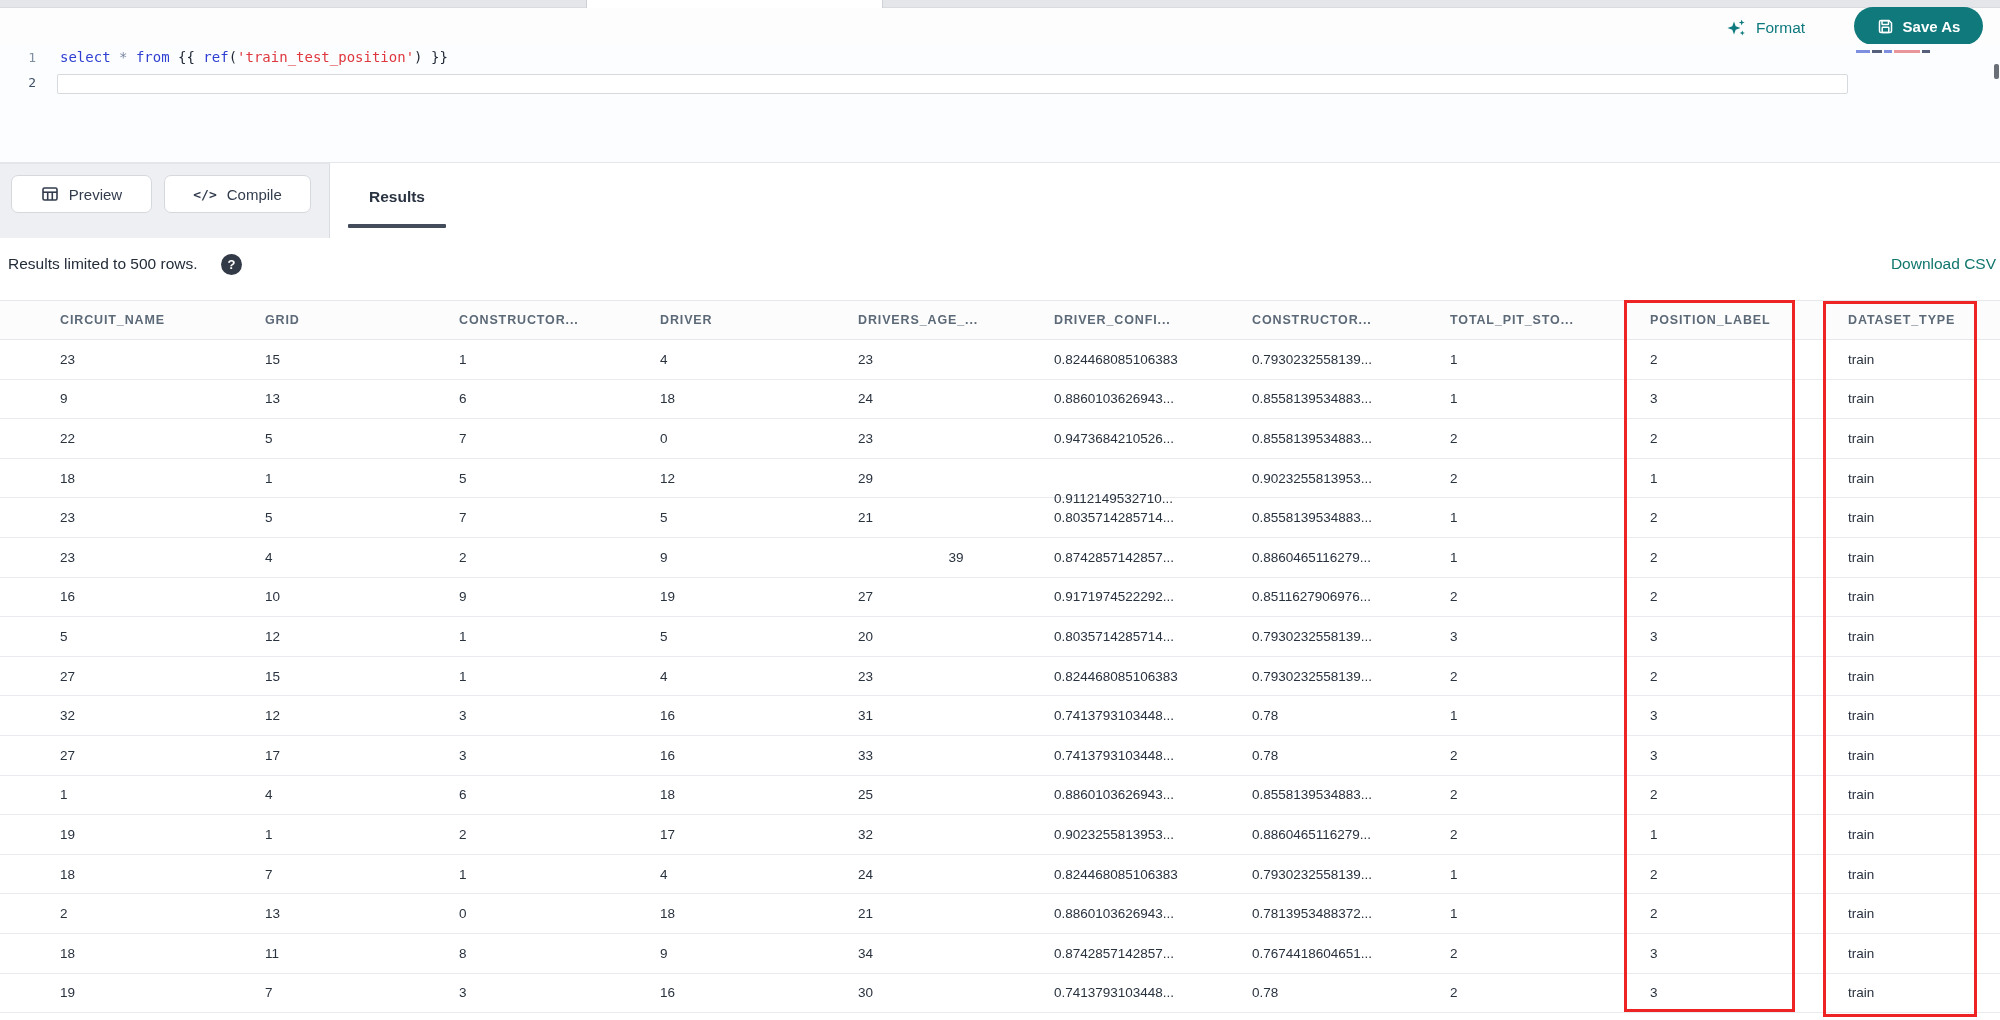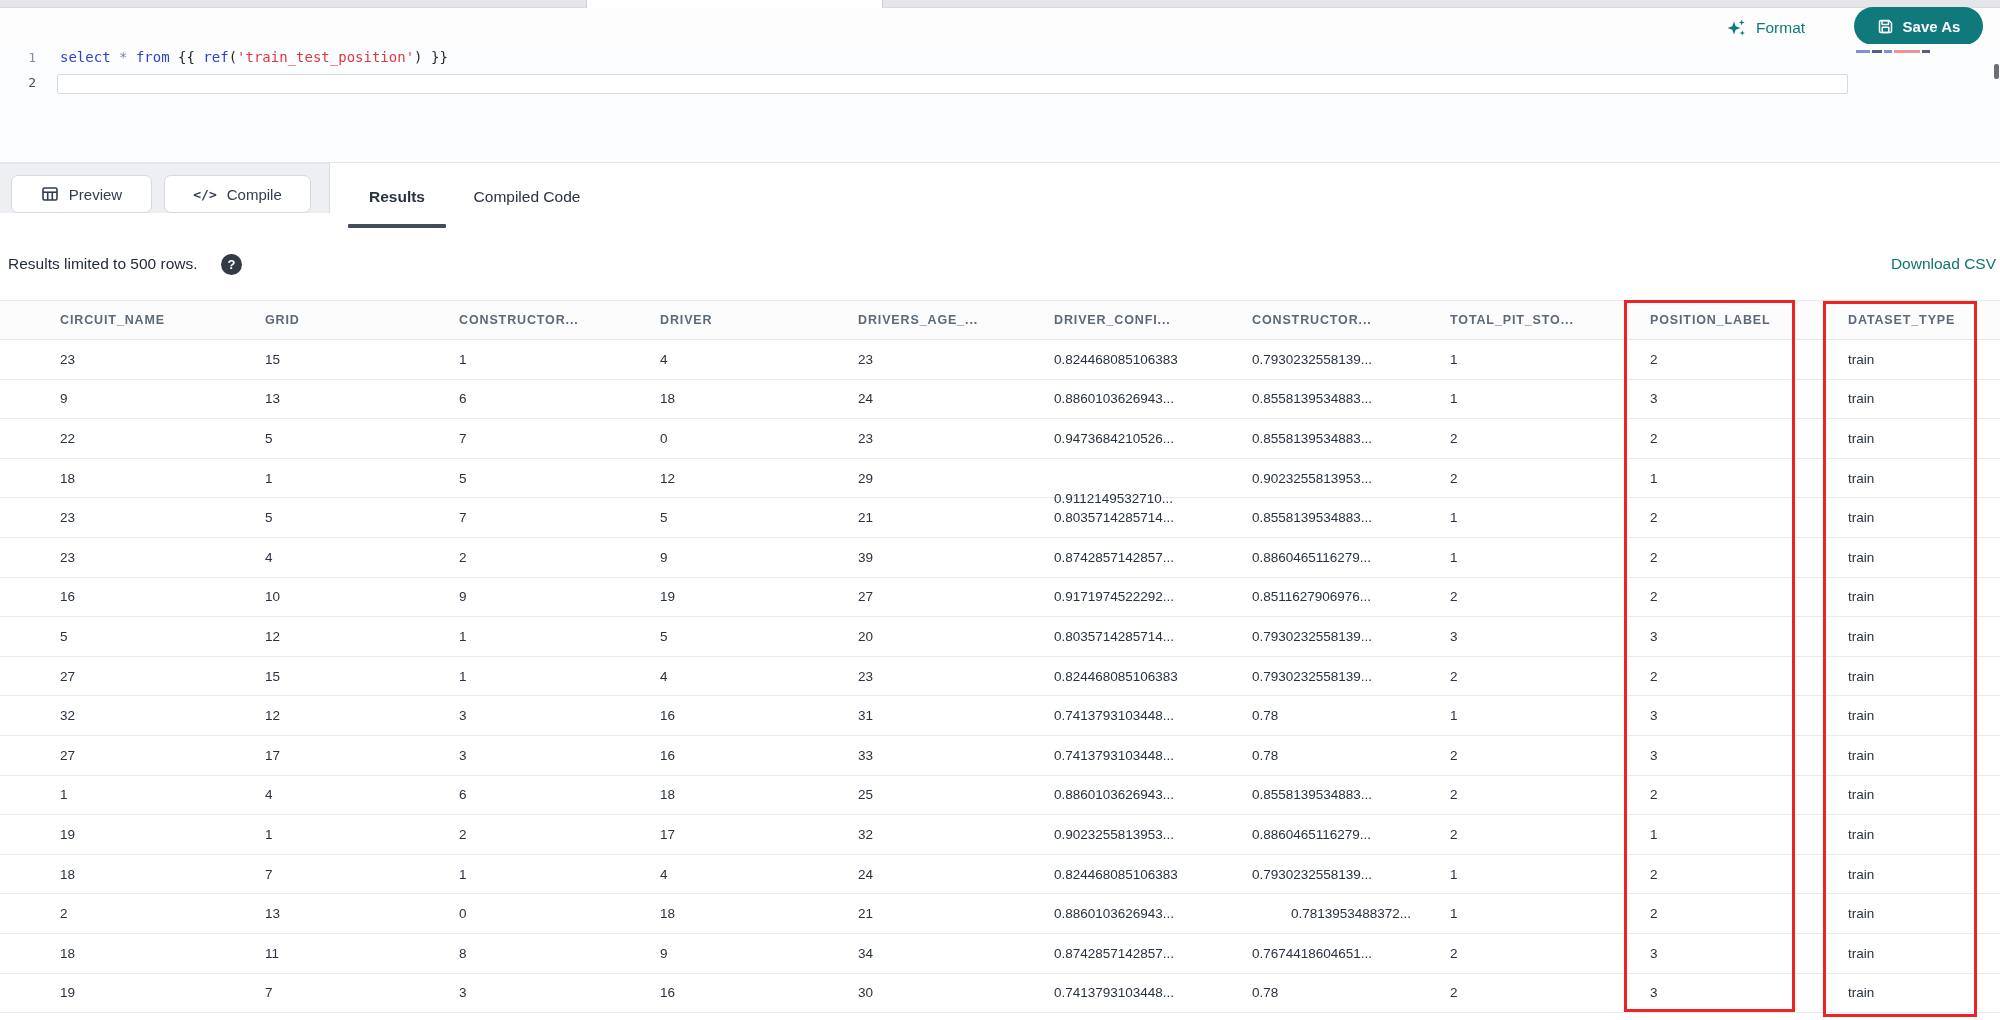--- a/index.html
+++ b/index.html
@@ -30,21 +30,21 @@
   .tk-brace { color:#1f2736; }
   .tk-function { color:#2e3fd2; }
   .tk-string { color:#de383e; }
   .tk-plain { color:#1f2736; }
   .active-line-box { position:absolute; left:57px; top:30px; width:1791px; height:20px; background:#ffffff; border:1px solid #d6dade; border-radius:2px; }
   .minimap { position:absolute; left:1856px; top:4px; width:140px; height:14px; }
   .mm-line { position:absolute; top:2px; height:3px; }
   .scroll-thumb { position:absolute; left:1994px; top:20px; width:5px; height:15px; background:#3a3f4a; opacity:.75; border-radius:2px; }
 
   
-  .toolbar-panel { position:absolute; left:0; top:163px; width:330px; height:50px; background:#edeff2; border-right:1px solid #d9dce0; border-top:1px solid #e3e5e8; }
+  .toolbar-panel { position:absolute; left:0; top:163px; width:330px; height:75px; background:#edeff2; border-right:1px solid #d9dce0; border-top:1px solid #e3e5e8; }
   .tool-btn { position:absolute; top:11px; height:38px; background:#ffffff; border:1px solid #d5d9de; border-radius:7px; display:flex; align-items:center; justify-content:center; gap:10px; cursor:pointer; }
   .tool-btn span.lbl { font-size:15px; color:#323c4d; }
   .btn-preview { left:11px; width:141px; }
   .btn-compile { left:164px; width:147px; }
   .compile-glyph { font-family:"DejaVu Sans Mono", monospace; font-size:13px; font-weight:700; color:#323c4d; }
   .tab { position:absolute; top:163px; height:67px; display:flex; align-items:center; justify-content:center; cursor:pointer; }
   .tab .lbl { font-size:15.5px; color:#2a3342; }
   .tab-results { left:348px; width:98px; }
   .tab-results .lbl { font-weight:700; }
   .tab-compiled { left:452px; width:150px; }
@@ -133,23 +133,20 @@
     </div>
     <div class="tool-btn btn-compile">
       <span class="compile-glyph">&lt;/&gt;</span>
       <span class="lbl">Compile</span>
     </div>
   </div>
 
   <div class="tab tab-results">
     <span class="lbl">Results</span>
     <div class="tab-underline"></div>
-  </div>
-  <div class="tab tab-compiled">
-    <span class="lbl">Compiled Code</span>
   </div>
 
   <div class="results-bar">
     <div class="limit-note">Results limited to 500 rows.</div>
     <div class="help-icon">?</div>
     <div class="download-csv">Download CSV</div>
   </div>
 
   <div class="table">
     <div class="thead">
@@ -223,21 +220,21 @@
           <div class="td" style="width: 198px;">0.8558139534883...</div>
           <div class="td" style="width: 200px;">1</div>
           <div class="td" style="width: 198px;">2</div>
           <div class="td" style="width: 152px;">train</div>
         </div>
         <div class="tr">
           <div class="td" style="width: 205px;">23</div>
           <div class="td" style="width: 194px;">4</div>
           <div class="td" style="width: 201px;">2</div>
           <div class="td" style="width: 198px;">9</div>
-          <div class="td" style="width: 196px;">39</div>
+          <div class="td" style="width: 196px; text-align: center;">39</div>
           <div class="td" style="width: 198px;">0.8742857142857...</div>
           <div class="td" style="width: 198px;">0.8860465116279...</div>
           <div class="td" style="width: 200px;">1</div>
           <div class="td" style="width: 198px;">2</div>
           <div class="td" style="width: 152px;">train</div>
         </div>
         <div class="tr">
           <div class="td" style="width: 205px;">16</div>
           <div class="td" style="width: 194px;">10</div>
           <div class="td" style="width: 201px;">9</div>
@@ -333,21 +330,21 @@
           <div class="td" style="width: 198px;">2</div>
           <div class="td" style="width: 152px;">train</div>
         </div>
         <div class="tr">
           <div class="td" style="width: 205px;">2</div>
           <div class="td" style="width: 194px;">13</div>
           <div class="td" style="width: 201px;">0</div>
           <div class="td" style="width: 198px;">18</div>
           <div class="td" style="width: 196px;">21</div>
           <div class="td" style="width: 198px;">0.8860103626943...</div>
-          <div class="td" style="width: 198px; text-align: center;">0.7813953488372...</div>
+          <div class="td" style="width: 198px;">0.7813953488372...</div>
           <div class="td" style="width: 200px;">1</div>
           <div class="td" style="width: 198px;">2</div>
           <div class="td" style="width: 152px;">train</div>
         </div>
         <div class="tr">
           <div class="td" style="width: 205px;">18</div>
           <div class="td" style="width: 194px;">11</div>
           <div class="td" style="width: 201px;">8</div>
           <div class="td" style="width: 198px;">9</div>
           <div class="td" style="width: 196px;">34</div>

